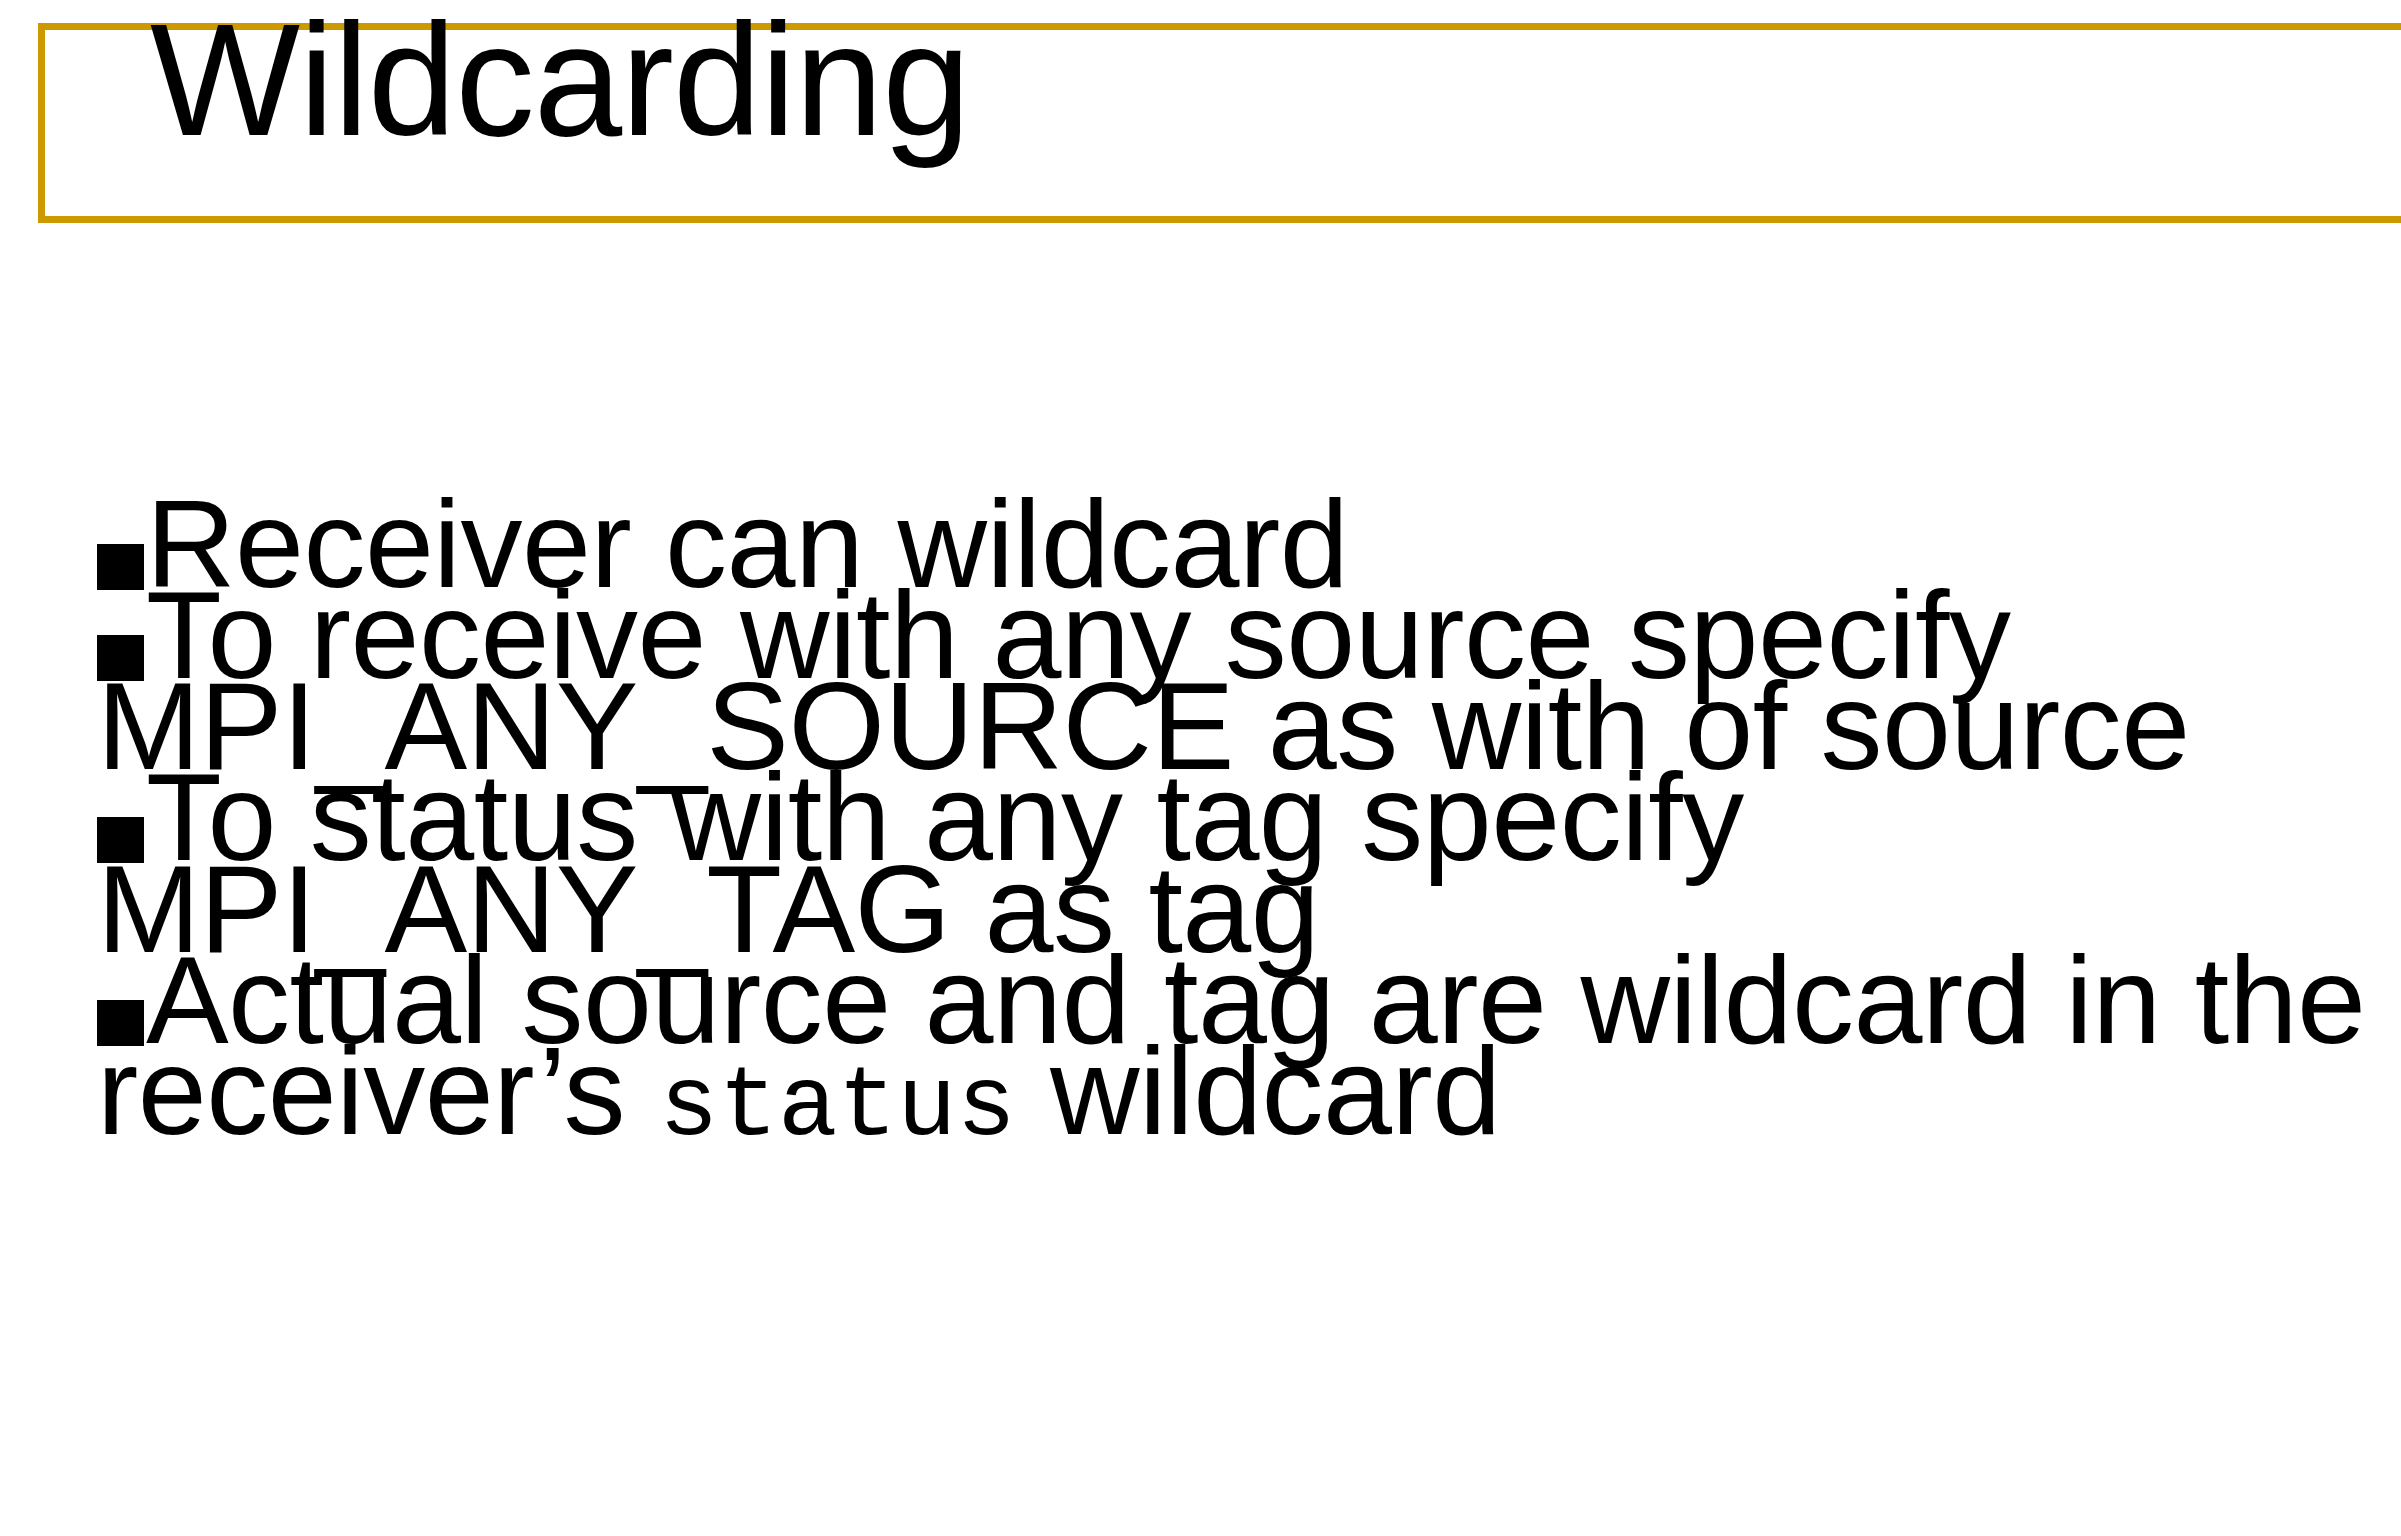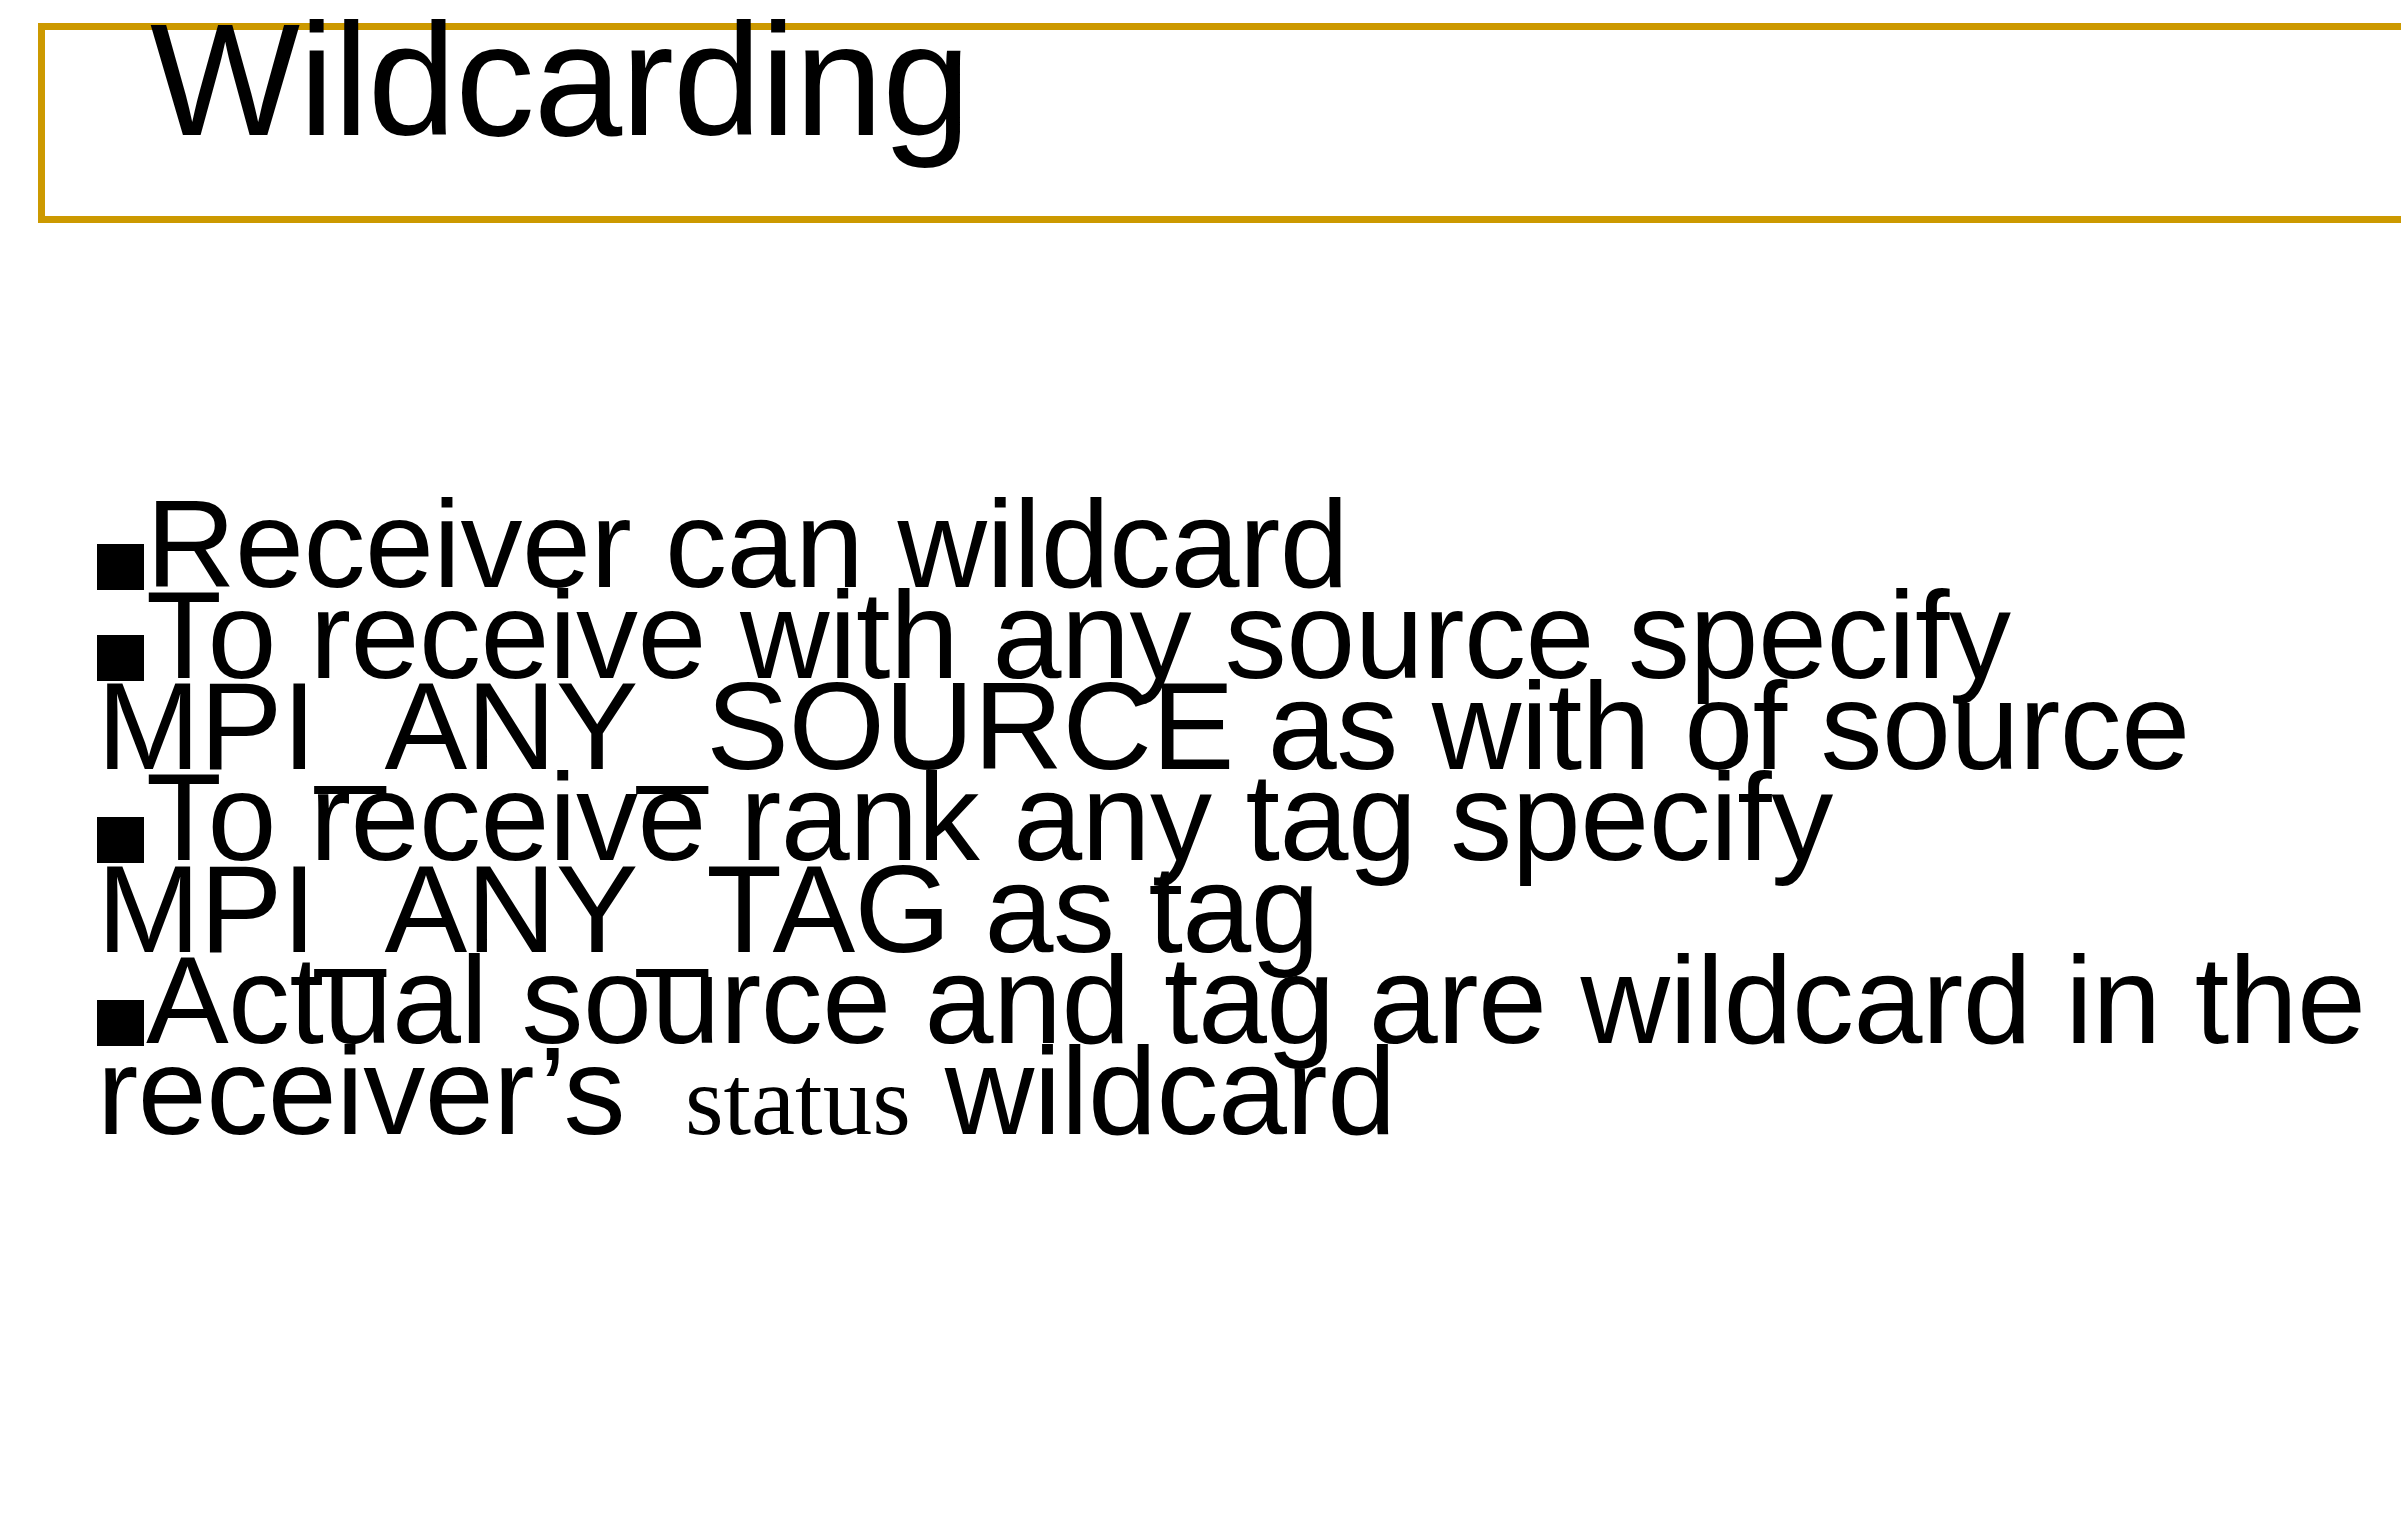--- a/index.html
+++ b/index.html
@@ -63,24 +63,23 @@
   }
   .bullet-marker {
     display: inline-block;
     width: 47px;
     height: 46px;
     background: #000000;
     vertical-align: -2.9px;
     margin-right: 1.9px;
   }
   .mono {
-    font-family: Liberation Serif, serif;
+    font-family: Liberation Mono, monospace;
     font-size: 0.80em;
     letter-spacing: 0;
-    margin-left: 26px;
   }
   .line {
     display: block;
     white-space: nowrap;
   }
 </style>
 </head>
 <body style="background: rgb(255, 255, 255); color: rgb(0, 0, 0);">
 
 <div id="title-frame" style="border-color: rgb(204, 153, 0);">
@@ -92,21 +91,21 @@
   <div class="bullet-block">
     <span class="line"><span class="bullet-marker"></span><span>Receiver can wildcard</span></span>
   </div>
 
   <div class="bullet-block">
     <span class="line"><span class="bullet-marker"></span><span>To receive with any source specify</span></span>
     <span class="line"><span>MPI_ANY_SOURCE as with of source</span></span>
   </div>
 
   <div class="bullet-block">
-    <span class="line"><span class="bullet-marker"></span><span>To receive rank any tag specify</span></span>
+    <span class="line"><span class="bullet-marker"></span><span>To status with any tag specify</span></span>
     <span class="line"><span>MPI_ANY_TAG as tag</span></span>
   </div>
 
   <div class="bullet-block">
     <span class="line"><span class="bullet-marker"></span><span>Actual source and tag are wildcard in the</span></span>
     <span class="line"><span>receiver’s </span><span class="mono">status</span><span> wildcard</span></span>
   </div>
 
 </div>
 

